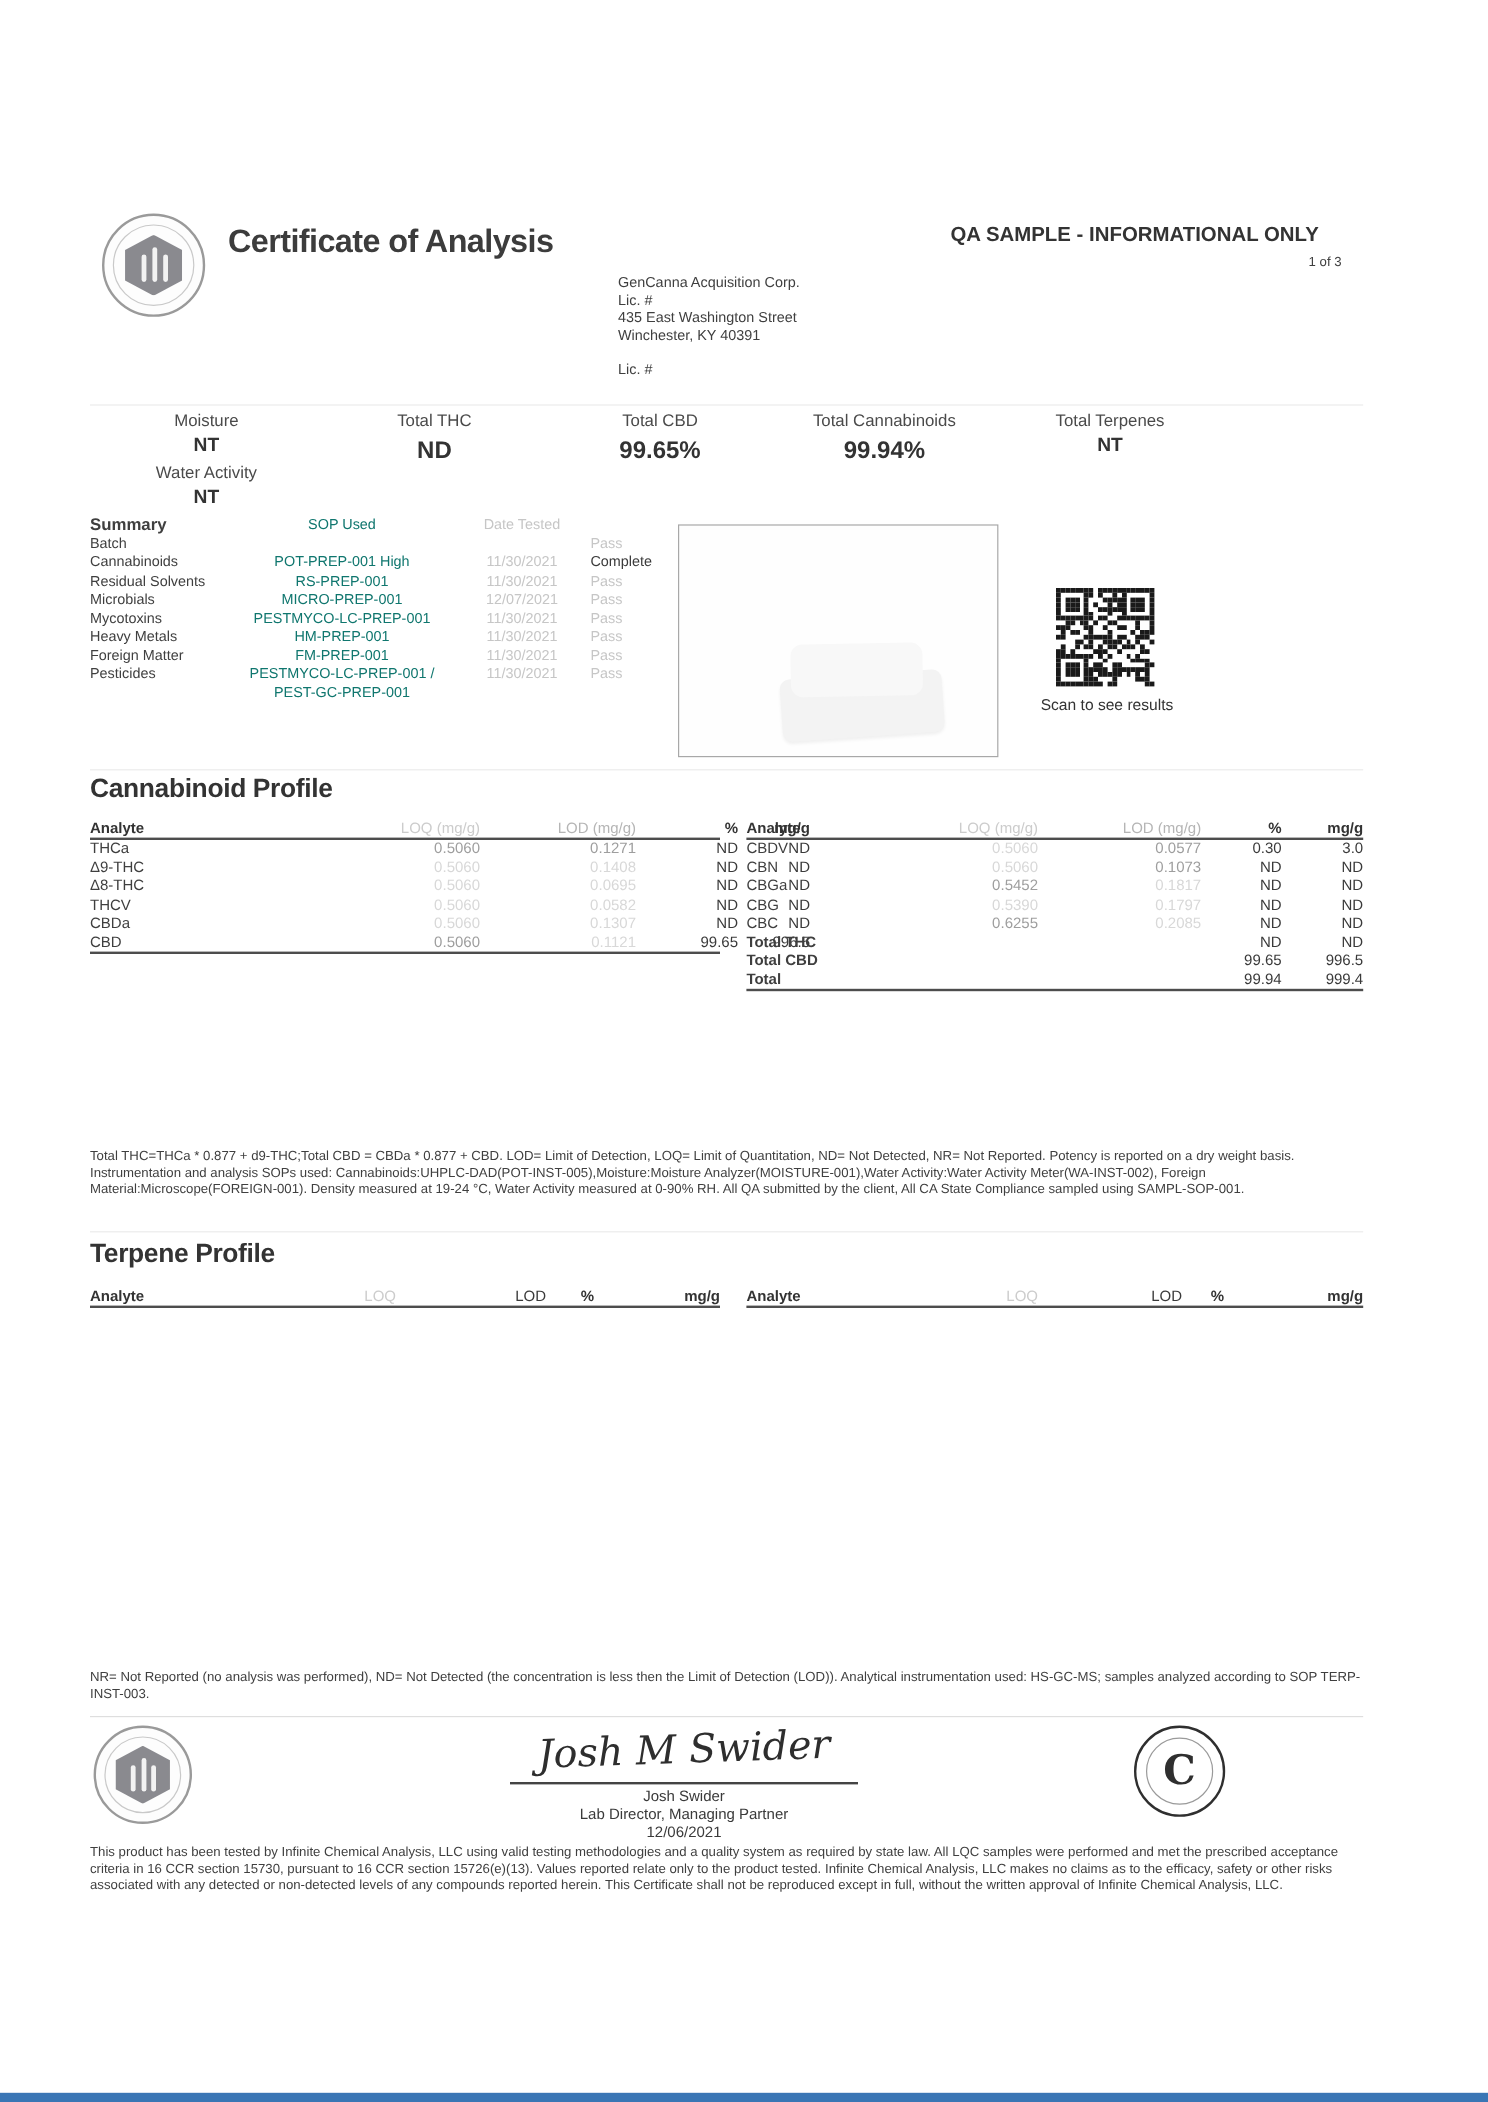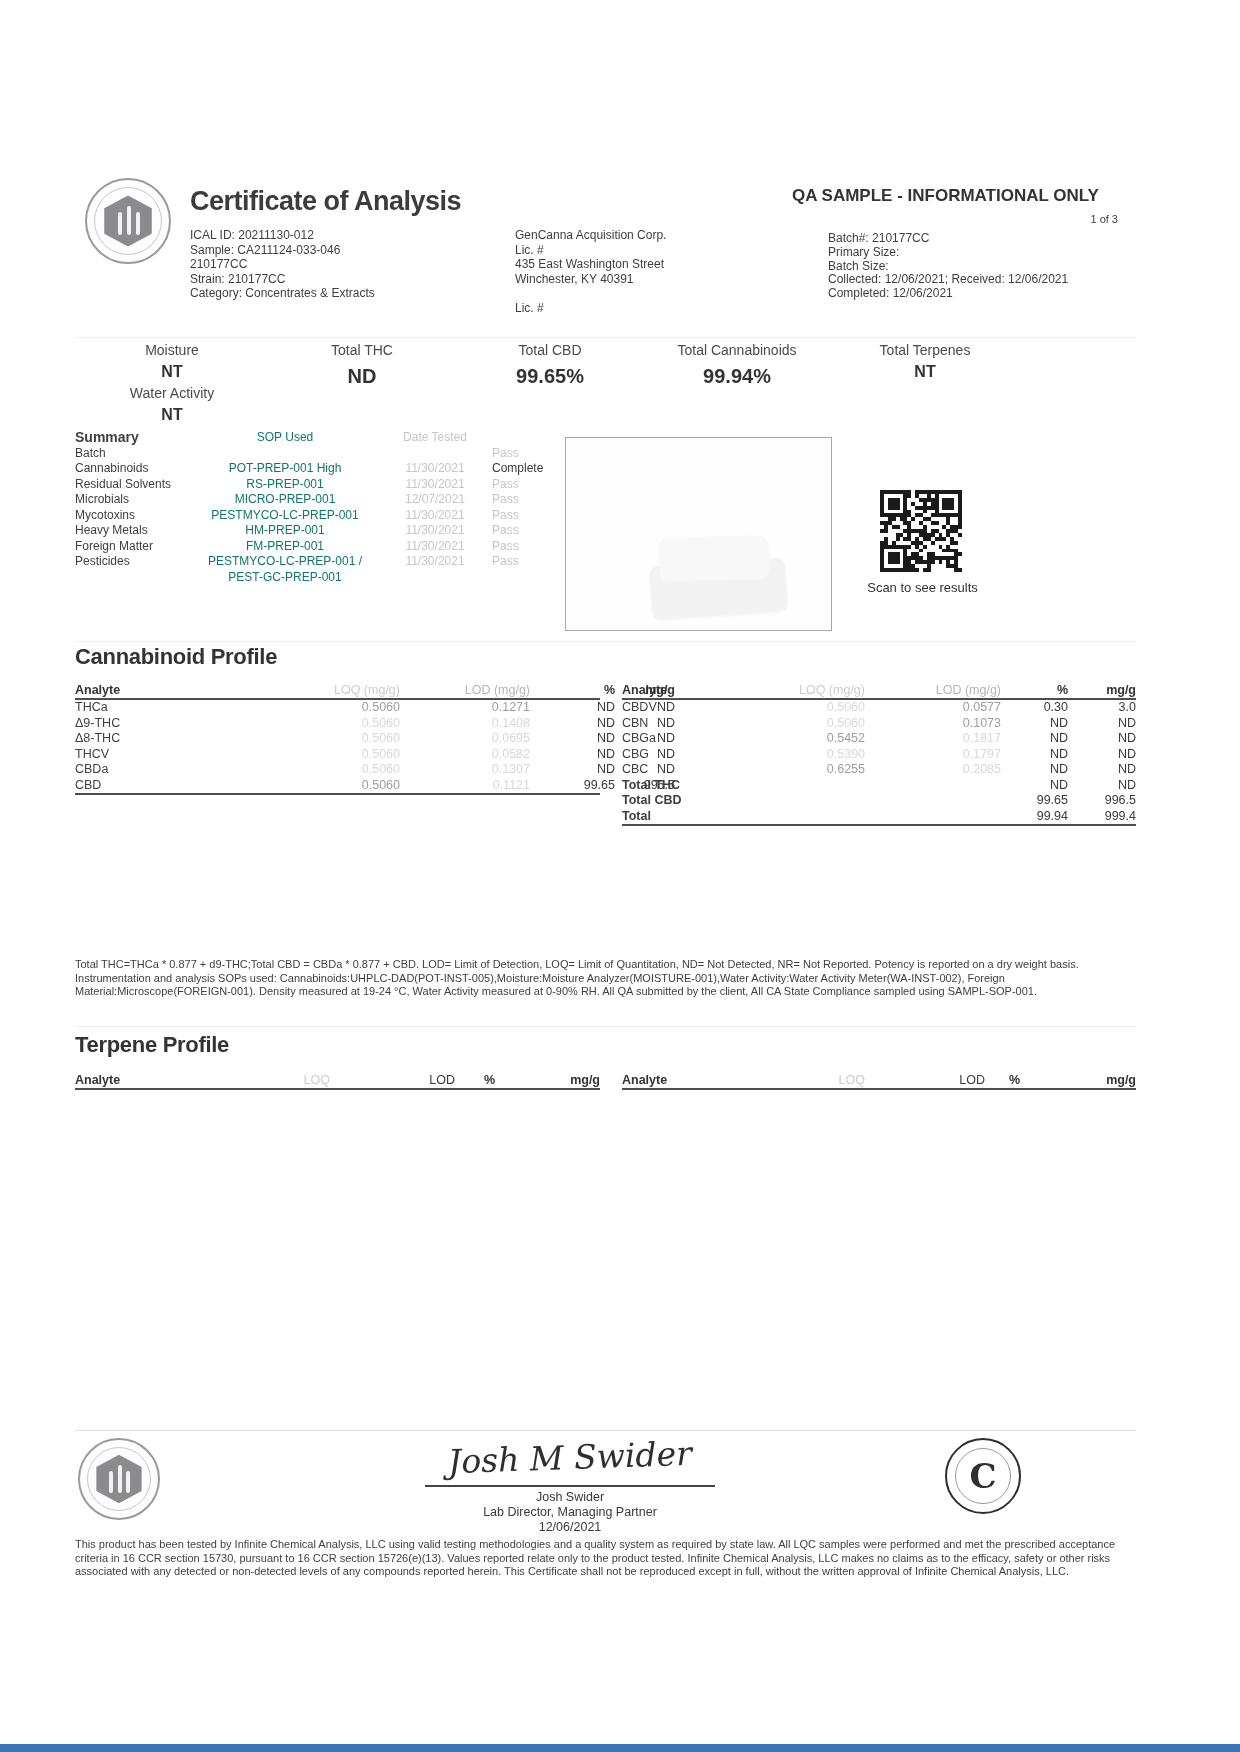--- a/index.html
+++ b/index.html
@@ -91,45 +91,31 @@
   <div class="seal abs" style="left:85px;top:178px;width:82px;height:82px;">
     <div class="ring"></div>
     <div class="hex">
       <div class="bar" style="left:28%;height:45%;"></div>
       <div class="bar" style="left:47%;height:58%;"></div>
       <div class="bar" style="left:66%;height:45%;"></div>
     </div>
   </div>
 
   <div class="abs doc-title" style="left:190px;top:186px;">Certificate of Analysis</div>
-  <div class="abs meta" style="left:190px;top:228px;">
-    <div>ICAL ID: 20211130-012</div>
-    <div>Sample: CA211124-033-046</div>
-    <div>210177CC</div>
-    <div>Strain: 210177CC</div>
-    <div>Category: Concentrates &amp; Extracts</div>
-  </div>
 
   <div class="abs meta" style="left:515px;top:228px;">
     <div>GenCanna Acquisition Corp.</div>
     <div>Lic. #</div>
     <div>435 East Washington Street</div>
     <div>Winchester, KY 40391</div>
   </div>
   <div class="abs meta" style="left:515px;top:301px;">Lic. #</div>
 
   <div class="abs qa-banner" style="left:792px;top:186px;">QA SAMPLE - INFORMATIONAL ONLY</div>
   <div class="abs page-num" style="left:1040px;top:213px;width:78px;">1 of 3</div>
-  <div class="abs meta" style="left:828px;top:232px;line-height:13.8px;">
-    <div>Batch#: 210177CC</div>
-    <div>Primary Size:</div>
-    <div>Batch Size:</div>
-    <div>Collected: 12/06/2021; Received: 12/06/2021</div>
-    <div>Completed: 12/06/2021</div>
-  </div>
 
   <div class="divider" style="left:75px;top:337px;width:1061px;"></div>
 
   <div class="res-col" style="left:77px;top:342px;">
     <div class="res-label">Moisture</div>
     <div class="res-mid">NT</div>
     <div class="res-label" style="margin-top:4px;">Water Activity</div>
     <div class="res-mid">NT</div>
   </div>
   <div class="res-col" style="left:267px;top:342px;">
@@ -796,20 +782,21 @@
   <div class="tbl" style="left:622px;top:1072px;width:514px;">
     <div class="thead terp-right">
       <div class="h-analyte">Analyte</div>
       <div class="h-loq">LOQ</div>
       <div class="h-lod" style="color:#3a3a3a;">LOD</div>
       <div class="h-pct">%</div>
       <div class="h-mgg">mg/g</div>
     </div>
   </div>
 
+  <div class="abs smalltext" style="left:75px;top:1392px;width:1062px;">NR= Not Reported (no analysis was performed), ND= Not Detected (the concentration is less then the Limit of Detection (LOD)). Analytical instrumentation used: HS-GC-MS; samples analyzed according to SOP TERP-INST-003.</div>
 
   <div class="divider" style="left:75px;top:1430px;width:1061px;background:#dedede;"></div>
 
   <div class="seal abs" style="left:78px;top:1438px;width:78px;height:78px;">
     <div class="ring"></div>
     <div class="hex">
       <div class="bar" style="left:28%;height:45%;"></div>
       <div class="bar" style="left:47%;height:58%;"></div>
       <div class="bar" style="left:66%;height:45%;"></div>
     </div>

